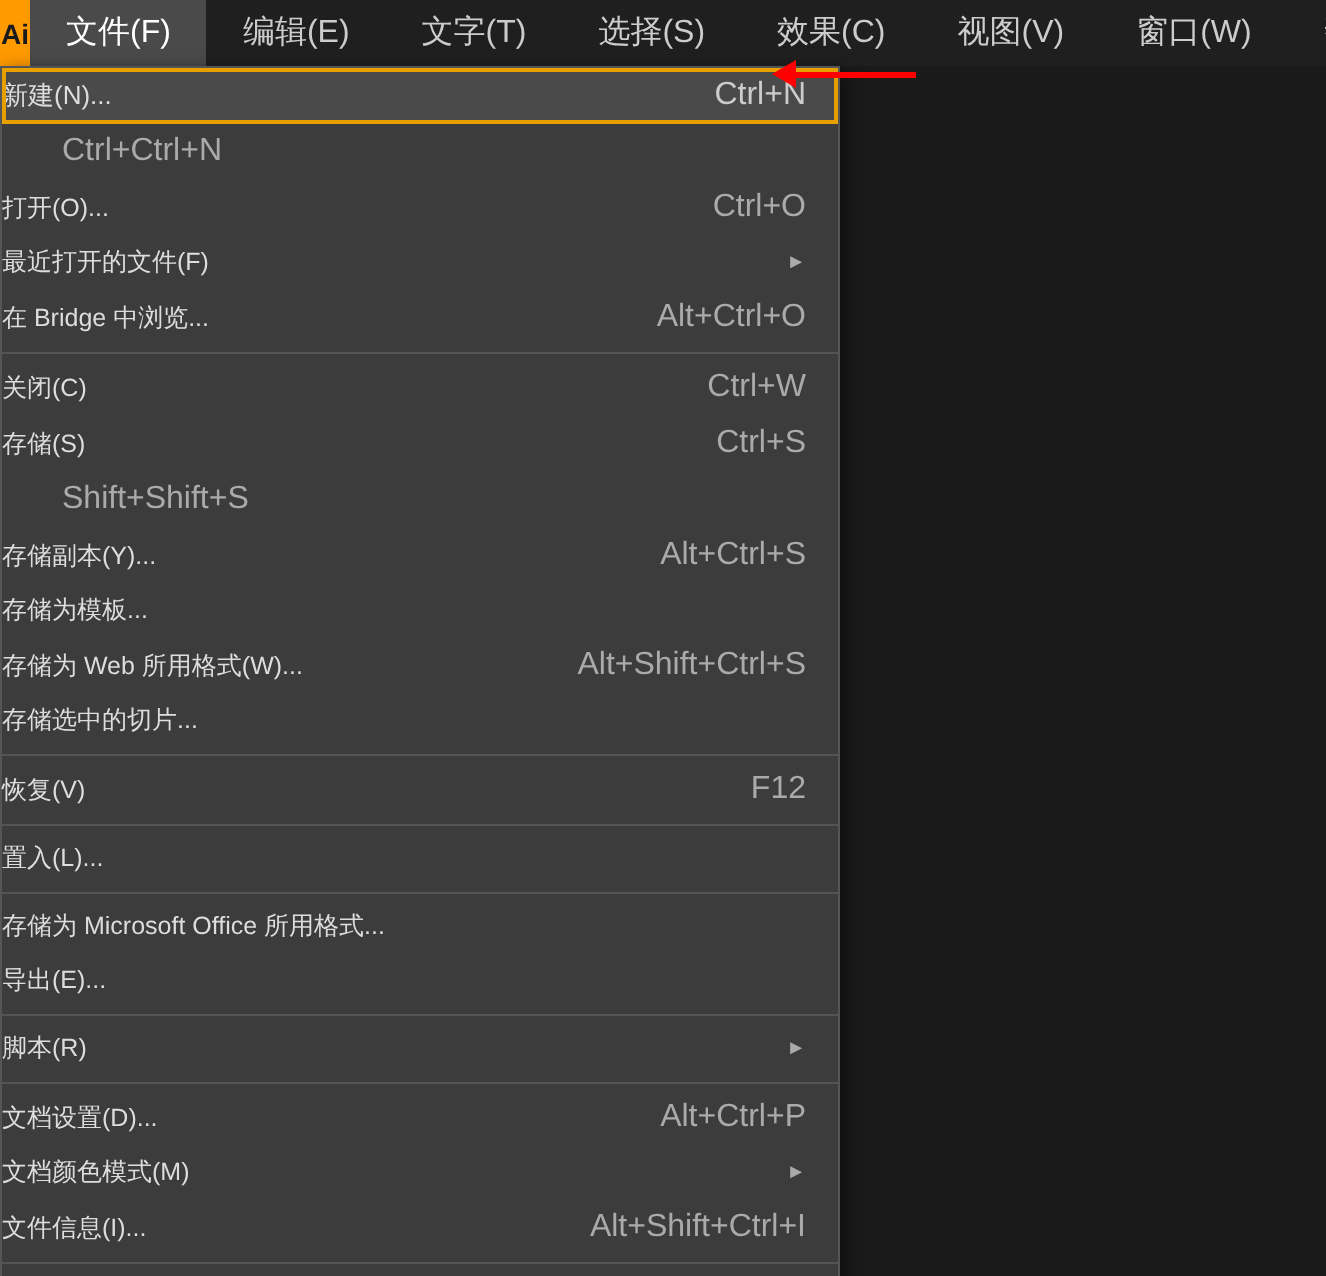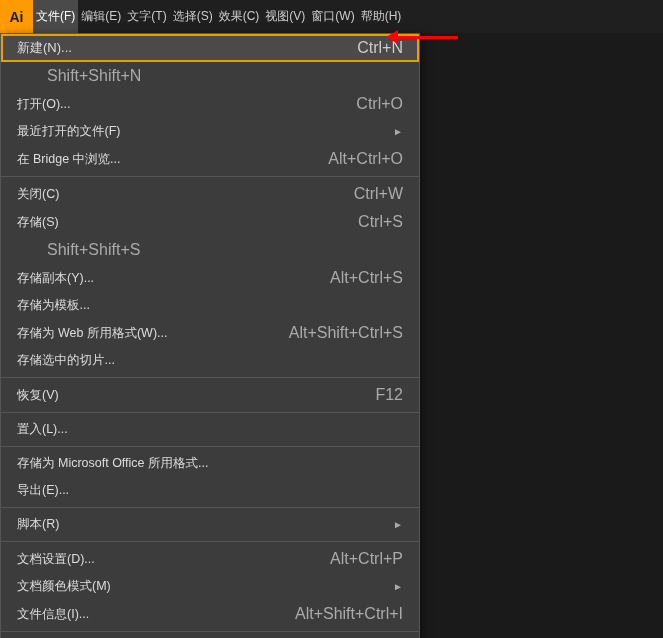--- a/index.html
+++ b/index.html
@@ -20,46 +20,46 @@
       left: 0;
       right: 0;
       height: 33px;
       background: #1f1f1f;
       display: flex;
       align-items: center;
       z-index: 100;
     }
 
     .ai-logo {
-      width: 33px;
+      width: 15px;
       height: 33px;
       background: #FF9A00;
       display: flex;
       align-items: center;
       justify-content: center;
       font-size: 14px;
       font-weight: bold;
       color: #1a1a1a;
       flex-shrink: 0;
     }
 
     .menu-items {
       display: flex;
       align-items: center;
       height: 100%;
     }
 
     .menu-item {
-      padding: 0 3px;
+      padding: 0 18px;
       height: 100%;
       display: flex;
       align-items: center;
       color: #ccc;
       cursor: pointer;
-      font-size: 12px;
+      font-size: 16px;
       white-space: nowrap;
     }
 
     .menu-item:hover, .menu-item.active {
       background: #3d3d3d;
       color: #fff;
     }
 
     .menu-item.active {
       background: #4a4a4a;
@@ -112,21 +112,21 @@
       background: #3c3c3c;
       border: 1px solid #555;
       box-shadow: 2px 2px 8px rgba(0,0,0,0.5);
       z-index: 300;
     }
 
     .dropdown-item {
       display: flex;
       align-items: center;
       justify-content: flex-start;
-      padding: 5px 16px 5px 16px;
+      padding: 5px 16px 5px 0;
       color: #ddd;
       cursor: pointer;
       min-height: 26px;
       font-size: 12.5px;
     }
 
     .dropdown-item.new-item {
       background: #4a4a4a;
       font-size: 13px;
       font-weight: normal;
@@ -239,21 +239,21 @@
 
 <div class="main-area"></div>
 
 <div class="file-dropdown">
 
   <div class="dropdown-item new-item">
     <span class="item-label">新建(N)...</span>
     <span class="shortcut">Ctrl+N</span>
   </div>
   <div class="dropdown-item">
-    <span class="shortcut">Shift+Shift+N</span>
+    <span class="shortcut">Ctrl+Ctrl+N</span>
   </div>
   <div class="dropdown-item">
     <span class="item-label">打开(O)...</span>
     <span class="shortcut">Ctrl+O</span>
   </div>
   <div class="dropdown-item">
     <span class="item-label">最近打开的文件(F)</span>
     <span class="arrow">►</span>
   </div>
   <div class="dropdown-item">

